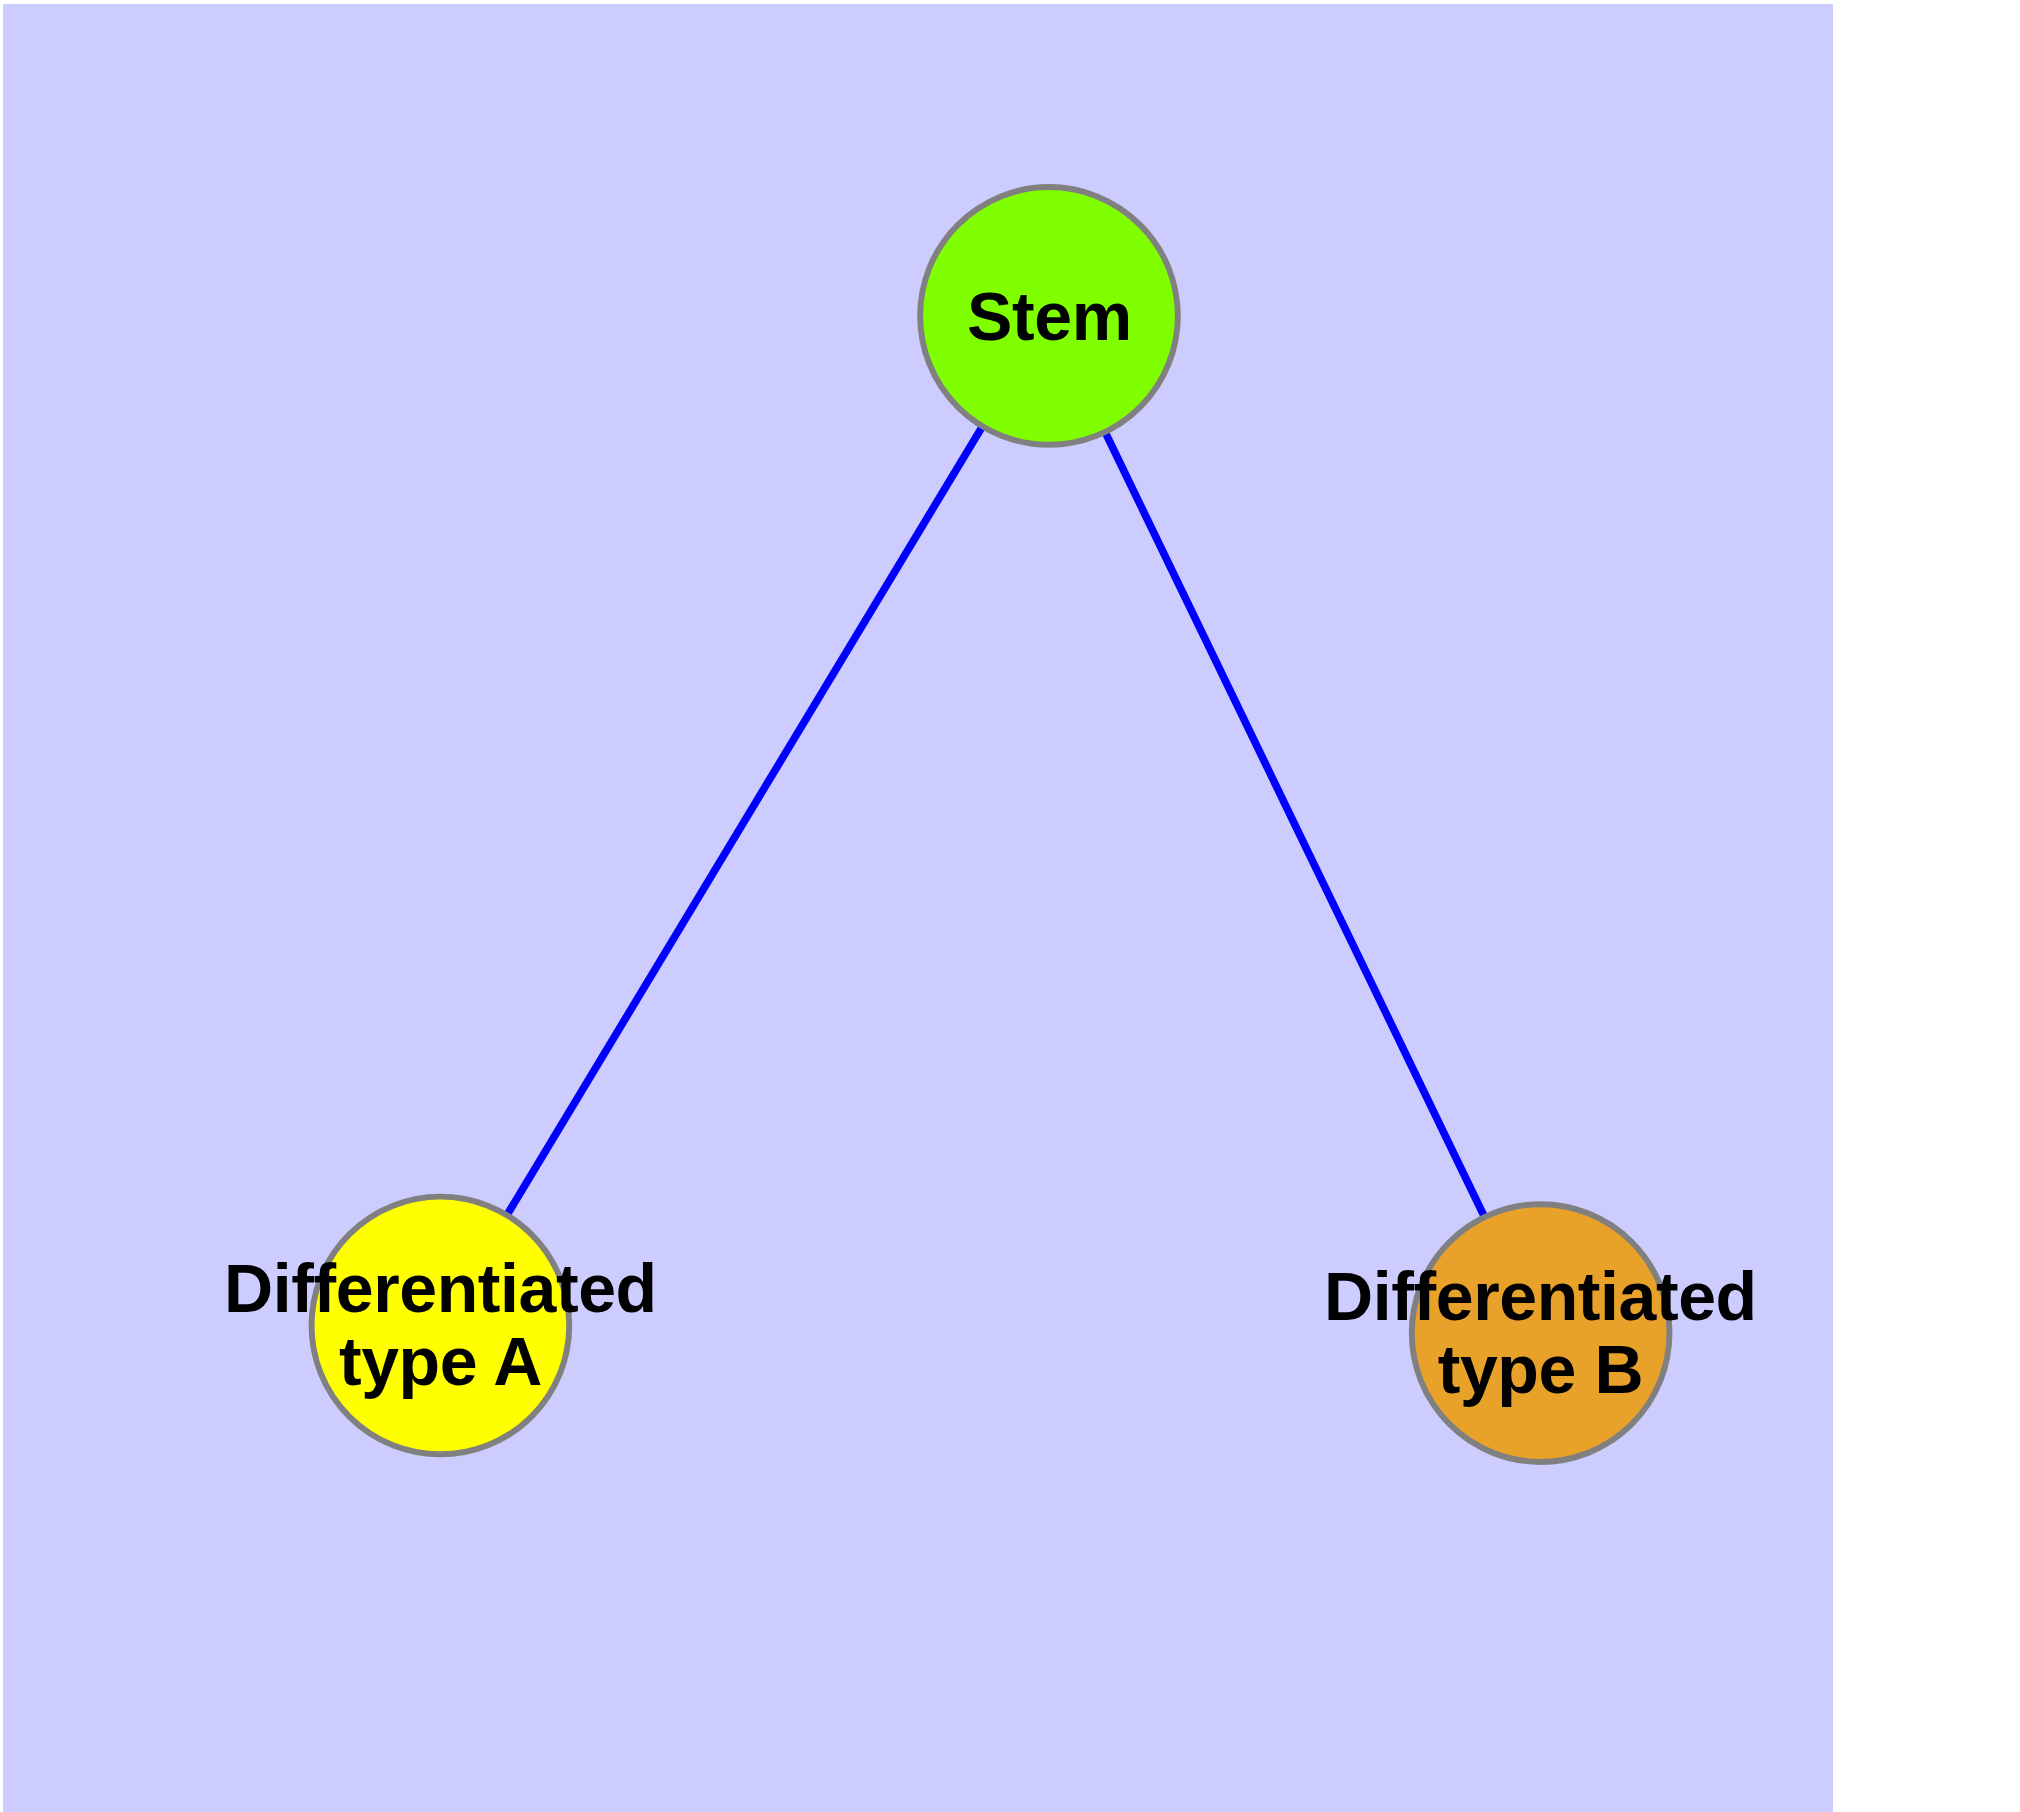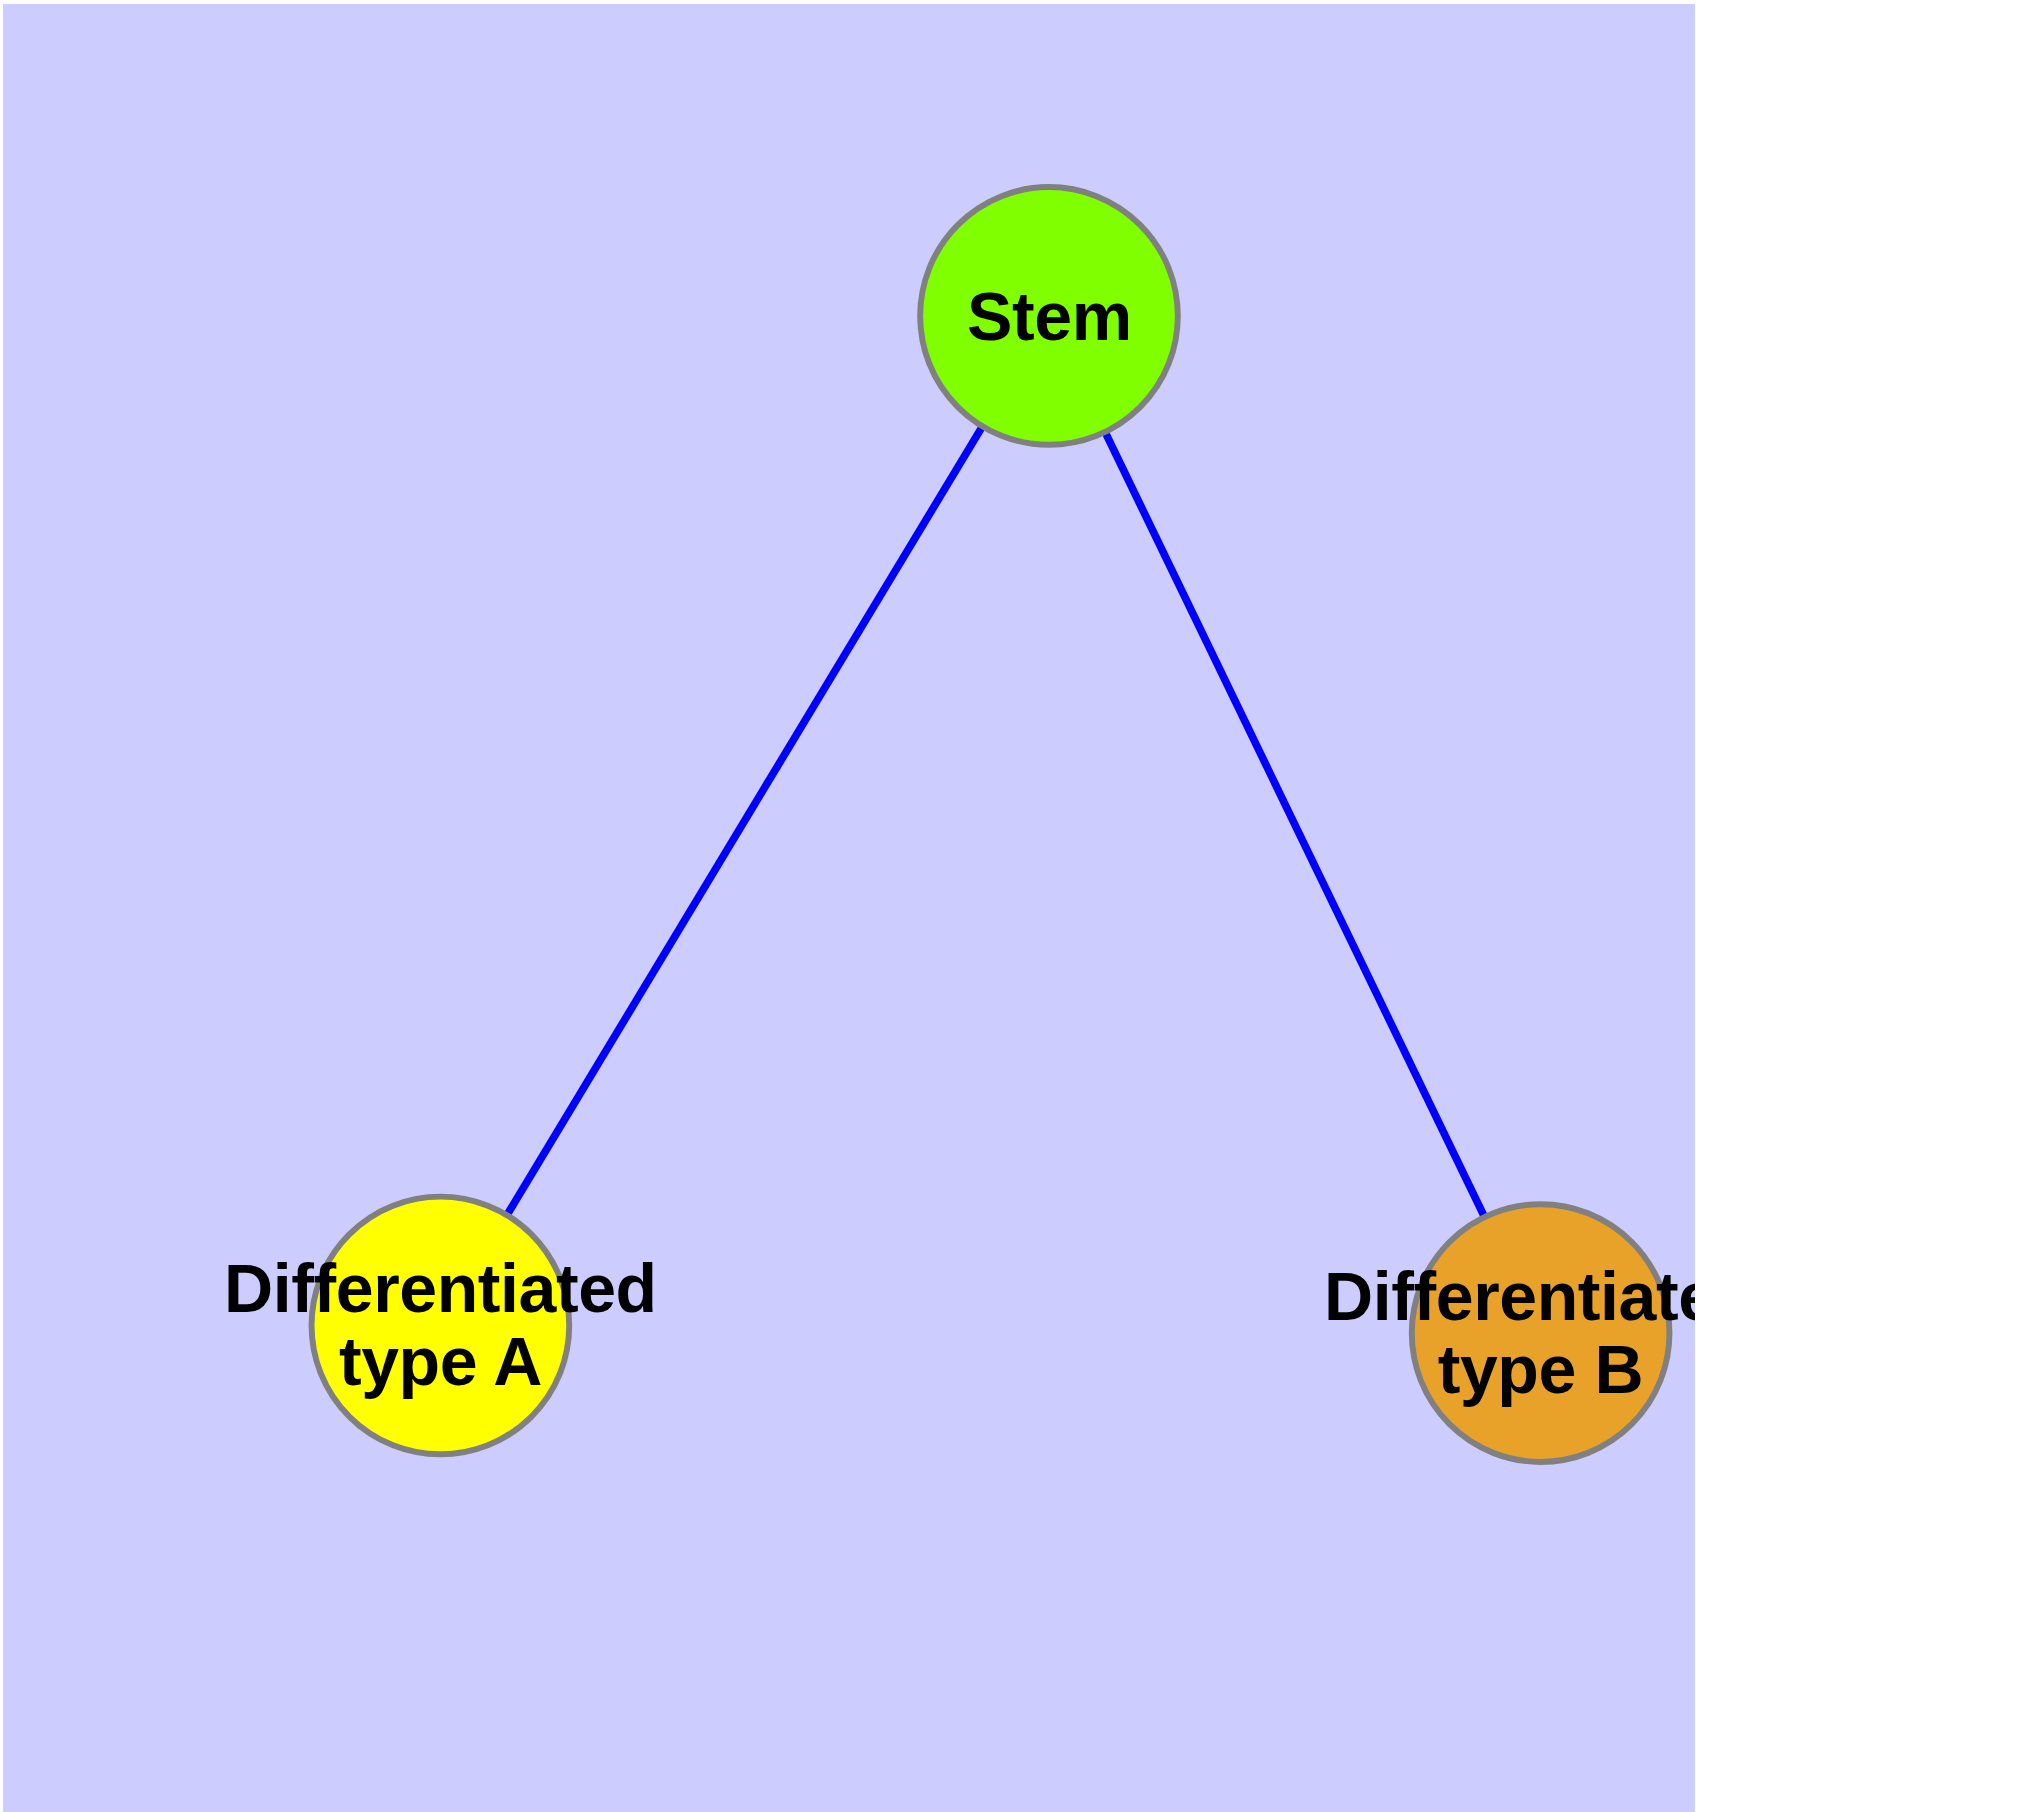--- a/index.html
+++ b/index.html
@@ -3,21 +3,21 @@
 <meta charset="utf-8">
 <title>Cell Differentiation Graph</title>
 <style>
   html, body {
     margin: 0;
     padding: 0;
     background: #ffffff;
   }
   #canvas {
     position: relative;
-    width: 1695px;
+    width: 1833px;
     height: 1812px;
     background: #ffffff;
     overflow: hidden;
     font-family: "Liberation Sans", "DejaVu Sans", sans-serif;
   }
   #plot-area {
     position: absolute;
     left: 3.4px;
     top: 4.2px;
     width: 2014px;

